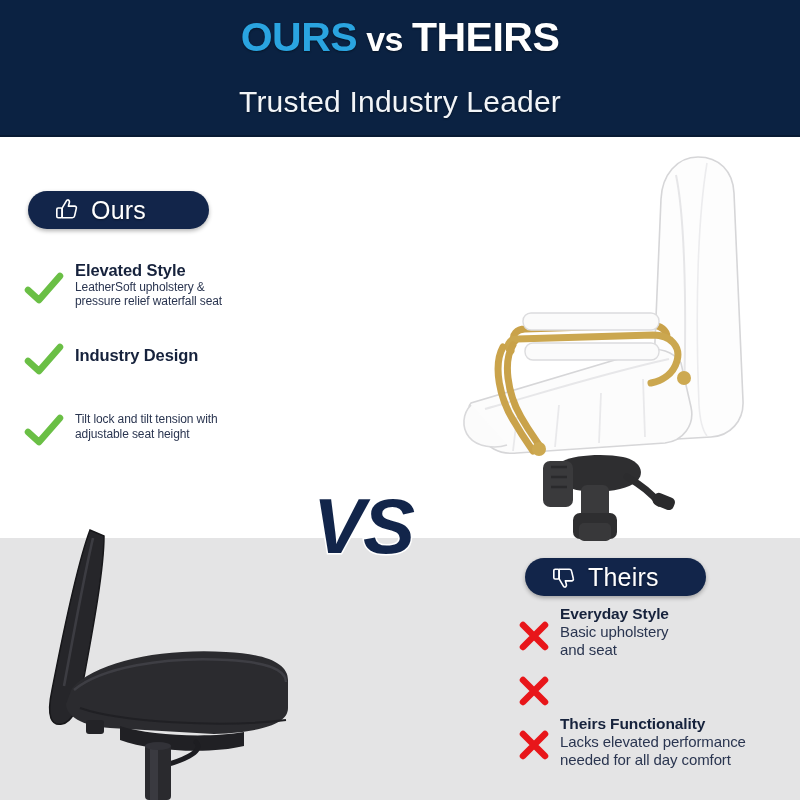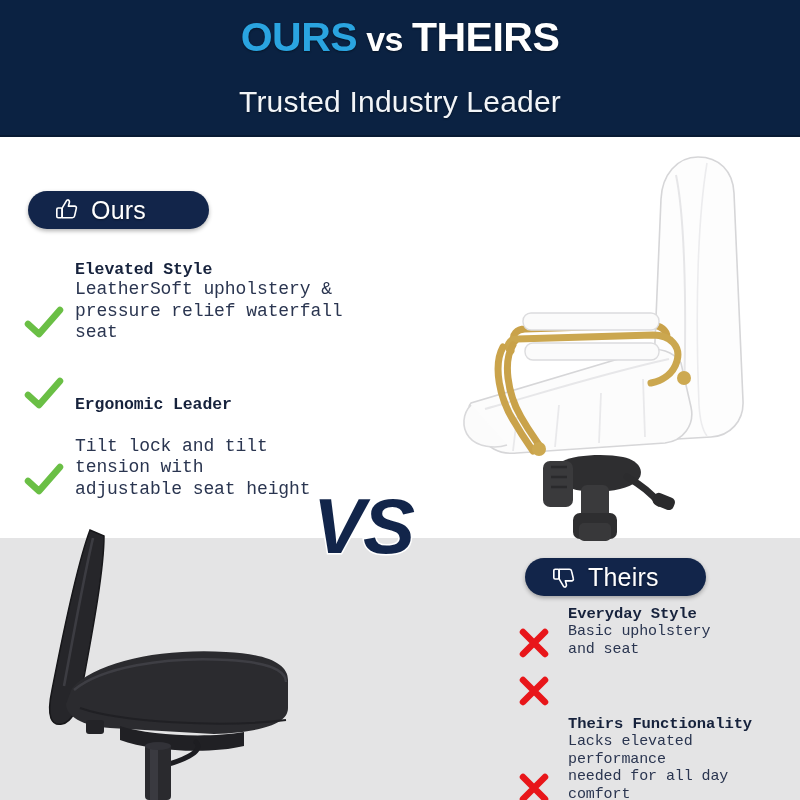--- a/index.html
+++ b/index.html
@@ -64,39 +64,39 @@
     letter-spacing:.2px;
     text-shadow:0 1px 2px rgba(0,0,0,.4);
   }
   .pill-icon { width:26px; height:26px; flex:0 0 26px; display:block; }
 
   
   .feature-list { position:absolute; }
   .list-ours   { left:24px;  top:258px; width:320px; }
   .list-theirs { left:518px; top:603px; width:275px; }
 
-  .feature-row { display:flex; align-items:flex-end;font-family:Liberation Mono, monospace; }
+  .feature-row { display:flex; align-items:center; }
   .list-ours   .feature-row { margin-bottom:20px; }
-  .list-theirs .feature-row { margin-bottom:6px;gap:8px; }
+  .list-theirs .feature-row { margin-bottom:6px; }
 
   .mark { flex:0 0 auto; display:block; }
   .list-ours   .mark { width:40px; height:40px; margin:11px 11px 0 0; }
   .list-theirs .mark { width:32px; height:32px; margin:10px 10px 0 0; }
 
   .feature-text { padding-top:2px; }
   .feature-title {
     color:#16223c; font-weight:bold; line-height:1.18;
     letter-spacing:-.1px;
   }
   .feature-desc {
     color:#2a3550; font-weight:400; line-height:1.18;
     letter-spacing:-.1px;
   }
   .list-ours   .feature-title { font-size:16.5px; }
-  .list-ours   .feature-desc  { font-size:18px; }
+  .list-ours   .feature-desc  { font-size:12px; }
   .list-theirs .feature-title { font-size:15.5px; }
   .list-theirs .feature-desc  { font-size:15px; }
 
   
   .vs-badge {
     position:absolute; left:313px; top:487px;
     font-size:78px; font-weight:bold; font-style:italic;
     color:#12254a; line-height:1; letter-spacing:-2px;
     -webkit-text-stroke:3px #ffffff;
     paint-order:stroke fill;
@@ -212,21 +212,21 @@
         <div class="feature-title">Elevated Style</div>
         <div class="feature-desc">LeatherSoft upholstery &amp;<br>pressure relief waterfall seat</div>
       </div>
     </div>
 
     <div class="feature-row">
       <svg class="mark" viewBox="0 0 40 40">
         <path d="M4 21 L15 31 L36 7" fill="none" stroke="#6abf45" stroke-width="6.5" stroke-linecap="round" stroke-linejoin="round"></path>
       </svg>
       <div class="feature-text">
-        <div class="feature-title">Ergonomic Leader</div>
+        <div class="feature-title">Industry Design</div>
       </div>
     </div>
 
     <div class="feature-row">
       <svg class="mark" viewBox="0 0 40 40">
         <path d="M4 21 L15 31 L36 7" fill="none" stroke="#6abf45" stroke-width="6.5" stroke-linecap="round" stroke-linejoin="round"></path>
       </svg>
       <div class="feature-text">
         <div class="feature-desc">Tilt lock and tilt tension with<br>adjustable seat height</div>
       </div>

